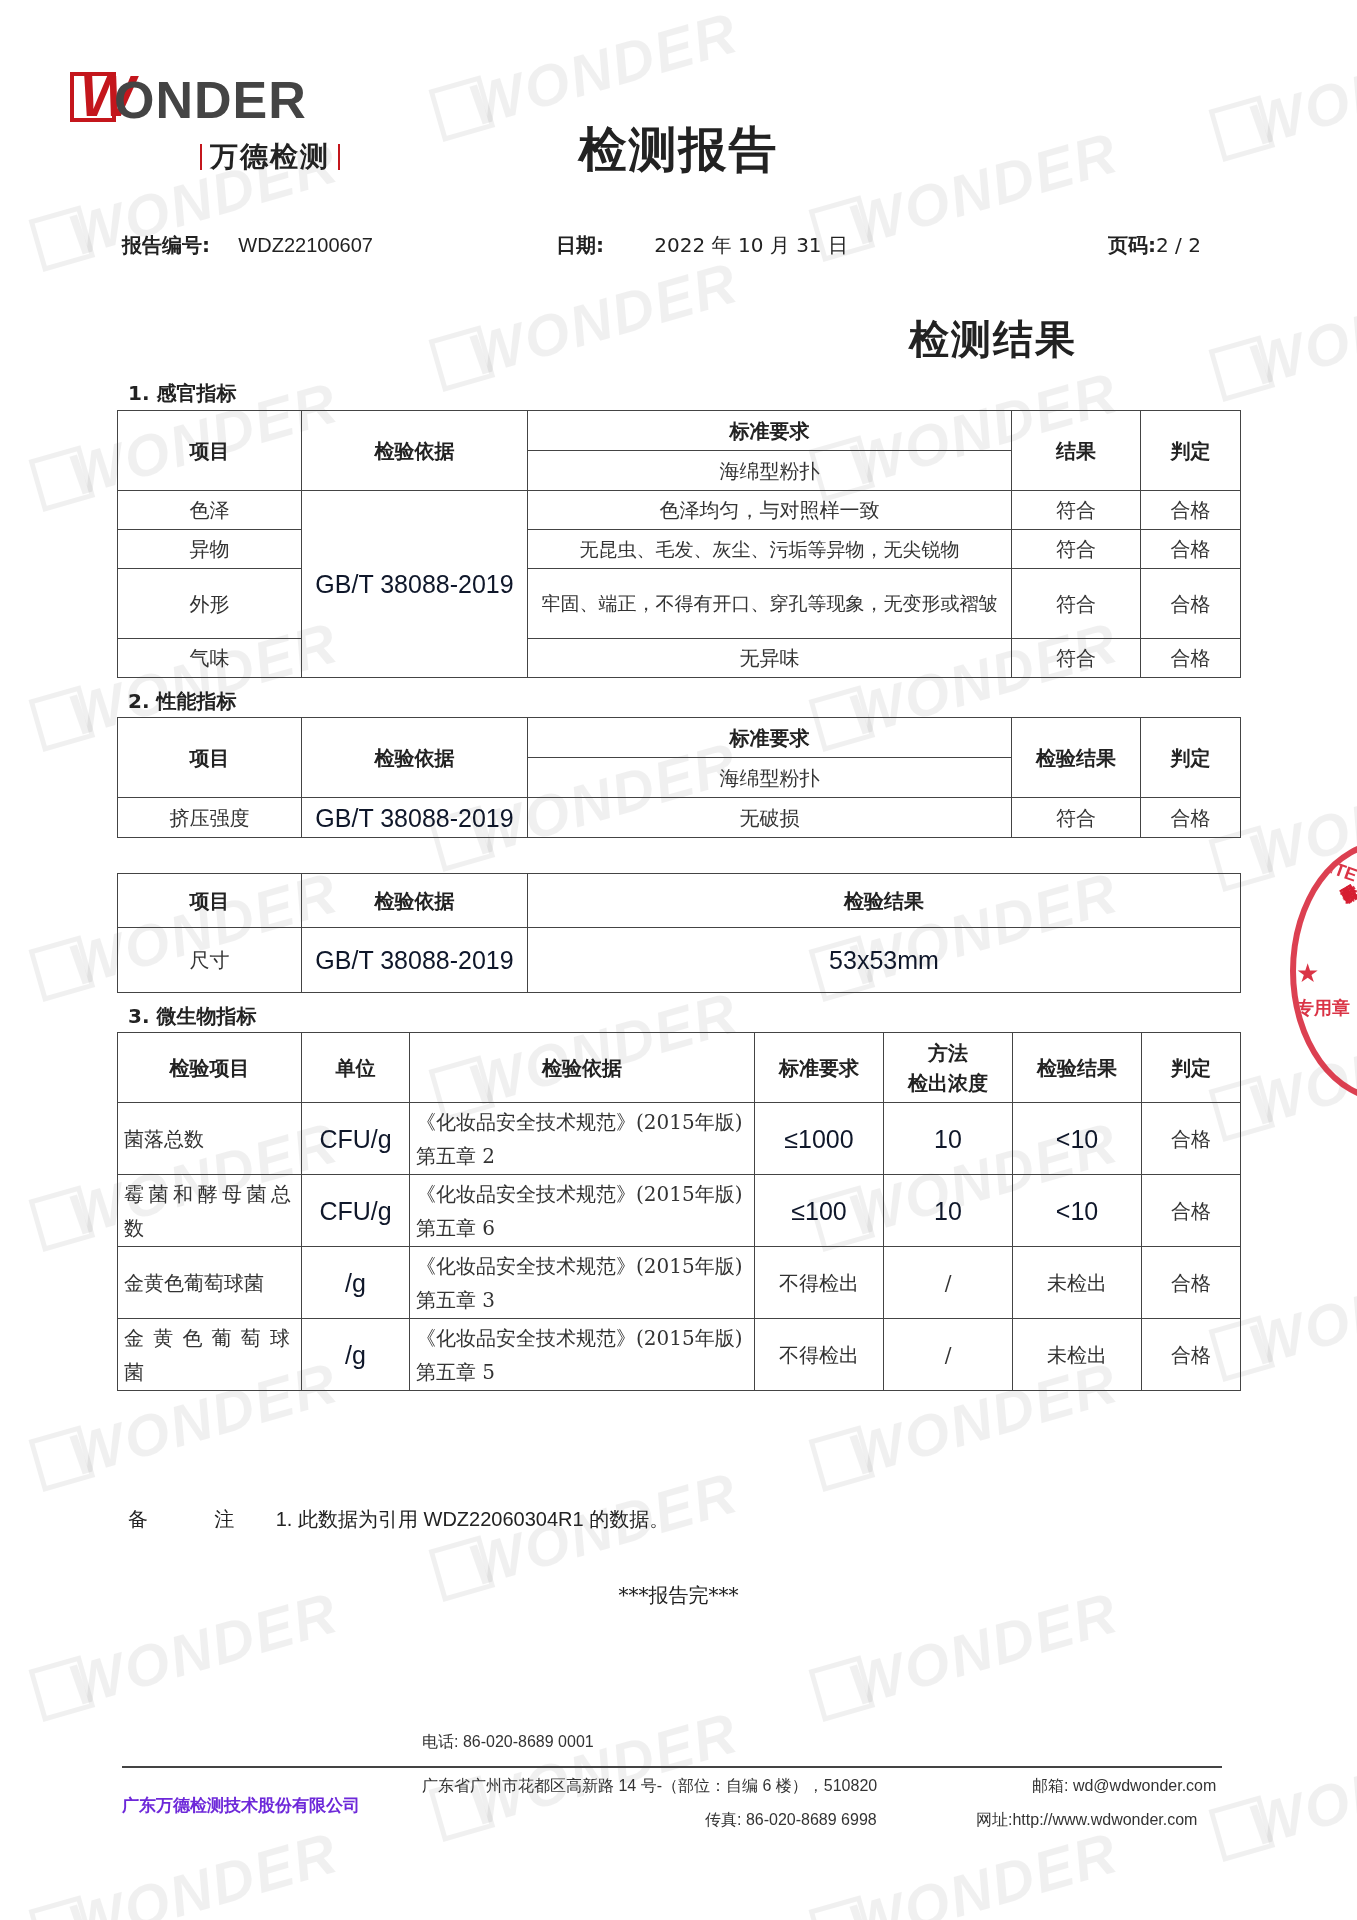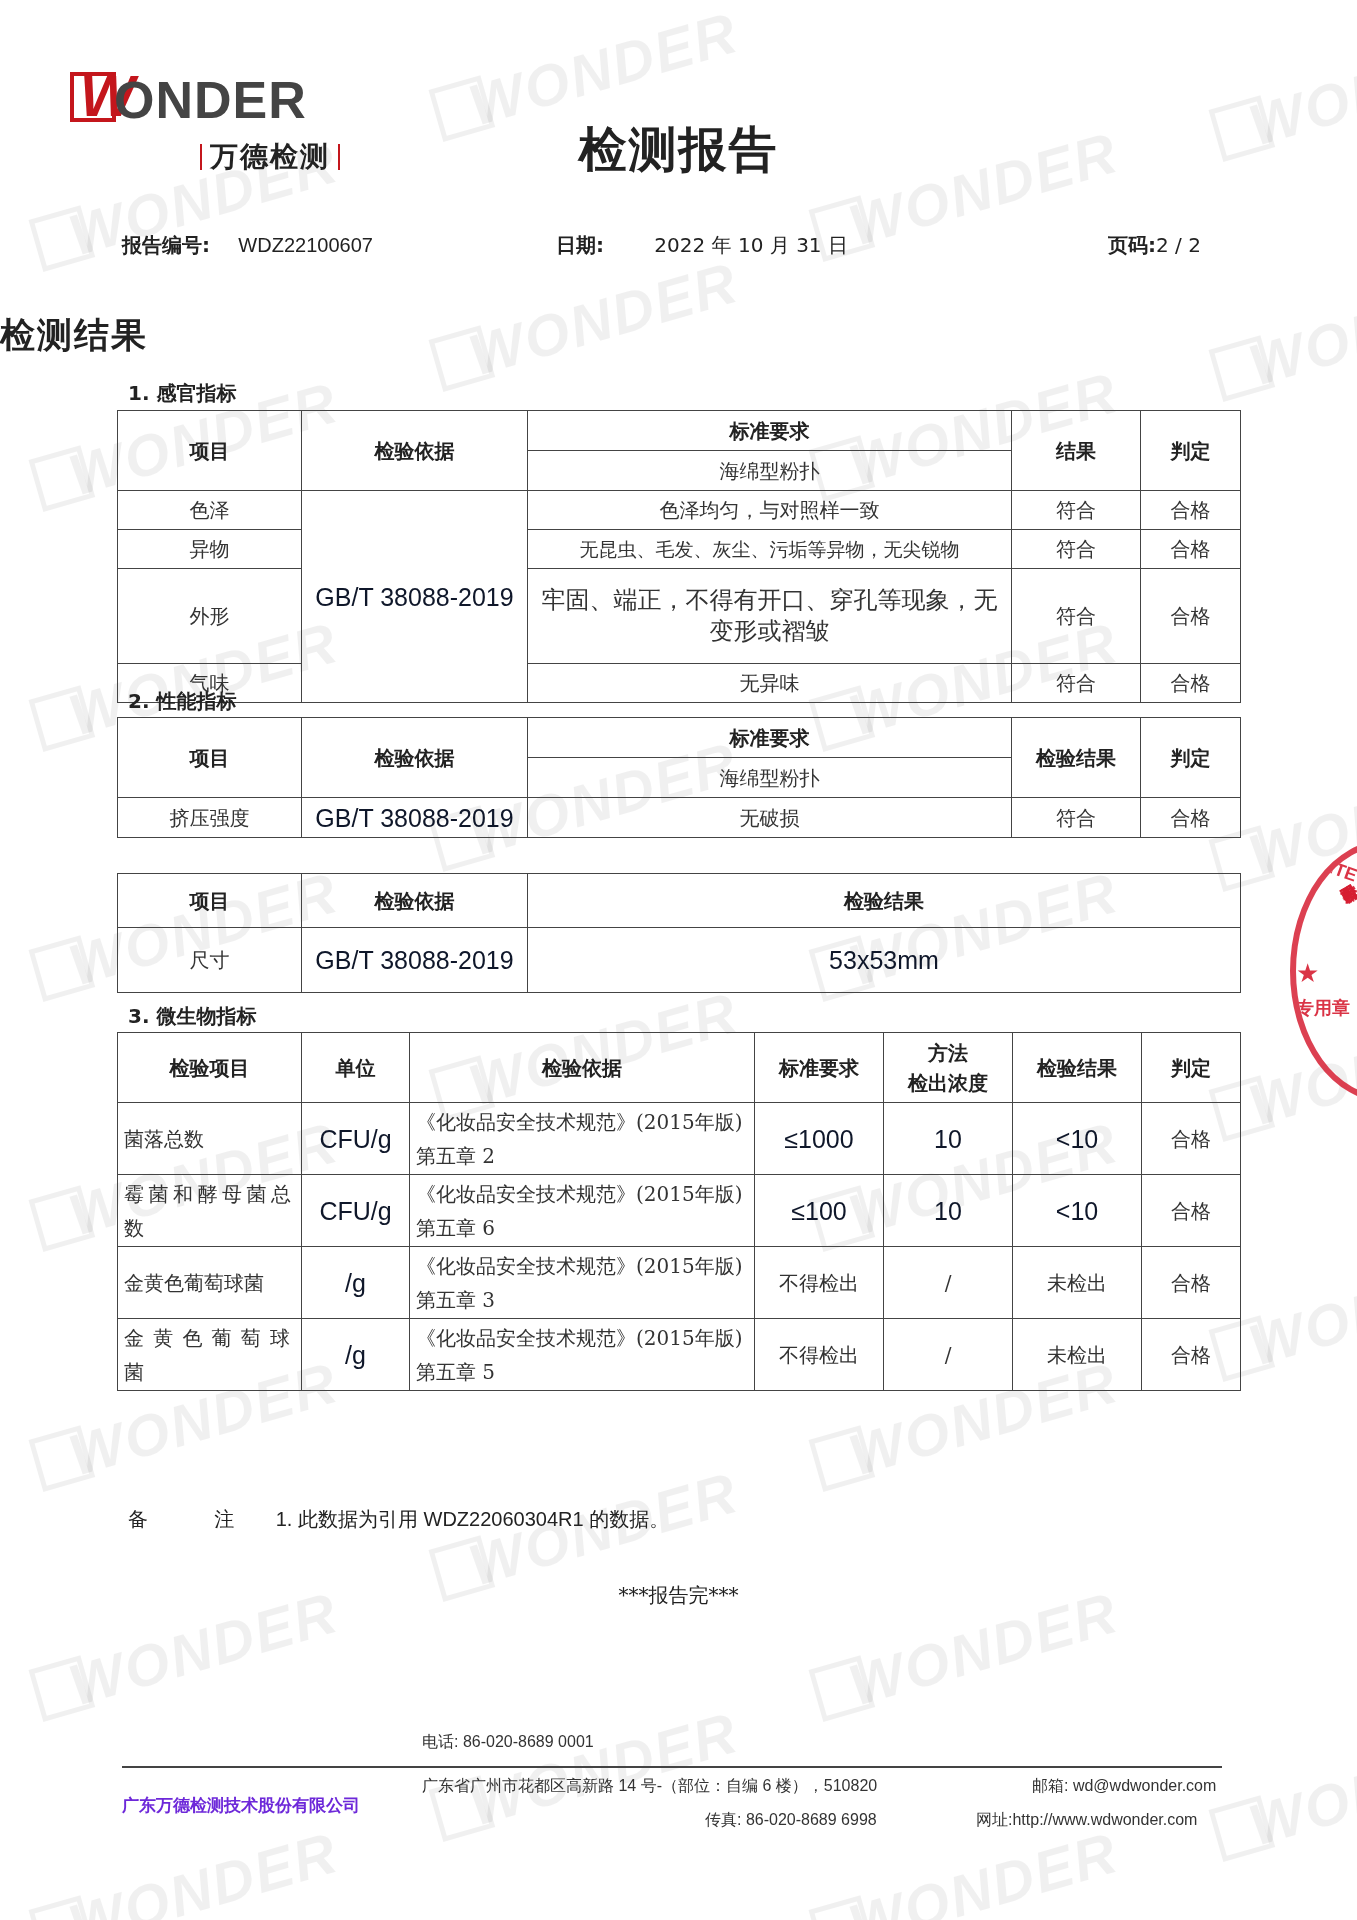--- a/index.html
+++ b/index.html
@@ -10,21 +10,21 @@
   
   .logo{left:70px;top:72px;width:300px;height:100px;}
   .logo-mark{position:absolute;left:0;top:0;width:46px;height:50px;border:4px solid #c4161c;box-sizing:border-box;}
   .logo-v{position:absolute;left:10px;top:-6px;font-family:"Liberation Sans",sans-serif;font-weight:bold;font-style:italic;font-size:58px;color:#c4161c;line-height:60px;}
   .logo-word{position:absolute;left:44px;top:4px;font-family:"Liberation Sans",sans-serif;font-weight:bold;font-size:52px;letter-spacing:1px;color:#444;line-height:48px;}
   .logo-cn{position:absolute;left:122px;top:66px;font-size:28px;font-weight:bold;color:#222;letter-spacing:2px;}
   .logo-cn:before,.logo-cn:after{content:"";display:inline-block;width:2px;height:26px;background:#c4161c;vertical-align:-4px;margin:0 8px;}
   .title{left:0;width:1357px;top:118px;text-align:center;font-size:48px;font-weight:bold;letter-spacing:2px;}
   .meta{top:232px;font-size:20px;}
   .meta b{font-weight:bold;margin-top:24px;}
-  .subtitle{left:0;width:1077px;top:312px;text-align:left;font-size:35px;font-weight:bold;letter-spacing:2px;}
+  .subtitle{left:0;width:1077px;top:312px;text-align:right;font-size:40px;font-weight:bold;letter-spacing:2px;}
   .sec{font-size:20px;font-weight:bold;}
   table{position:absolute;border-collapse:collapse;table-layout:fixed;}
   td,th{border:1.5px solid #444;text-align:center;vertical-align:middle;font-size:20px;padding:0 6px;line-height:32px;}
   th{font-weight:bold;}
   td{color:#333;font-family:"DejaVu Serif","Liberation Serif",serif;}
   td.sans{font-family:"Liberation Sans",sans-serif;font-size:25px;color:#0f172a;}
   td.left{text-align:left;}
   td.just{text-align:justify;text-align-last:left;}
   .note{top:1506px;left:128px;font-size:20px;font-family:"DejaVu Serif","Liberation Serif",serif;}
   .end{left:0;width:1357px;top:1582px;text-align:center;font-size:20px;font-family:"DejaVu Serif","Liberation Serif",serif;}
@@ -116,21 +116,21 @@
     <td>合格</td>
   </tr>
   <tr style="height:39px">
     <td>异物</td>
     <td style="font-size:19px;padding:0 2px;">无昆虫、毛发、灰尘、污垢等异物，无尖锐物</td>
     <td>符合</td>
     <td>合格</td>
   </tr>
   <tr style="height:70px">
     <td>外形</td>
-    <td style="font-size:24px;line-height:31px;padding:16px 8px;text-align:center;">牢固、端正，不得有开口、穿孔等现象，无变形或褶皱</td>
+    <td style="font-size:19px;line-height:31px;padding:16px 8px;text-align:center;">牢固、端正，不得有开口、穿孔等现象，无变形或褶皱</td>
     <td>符合</td>
     <td>合格</td>
   </tr>
   <tr style="height:39px">
     <td>气味</td>
     <td>无异味</td>
     <td>符合</td>
     <td>合格</td>
   </tr>
 </tbody>

